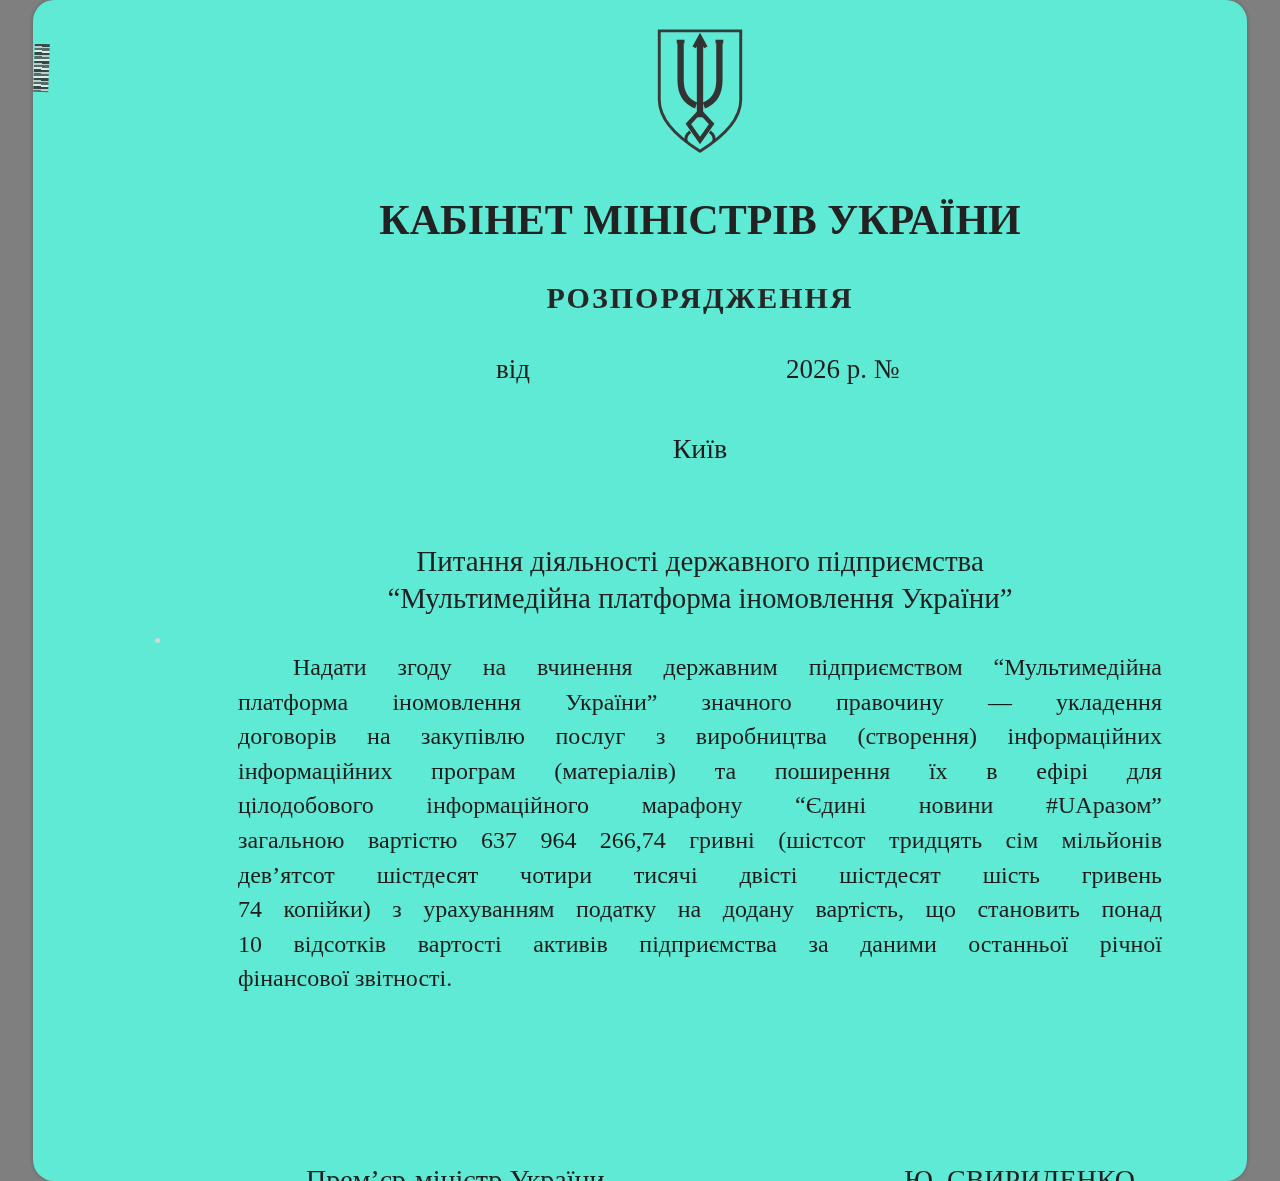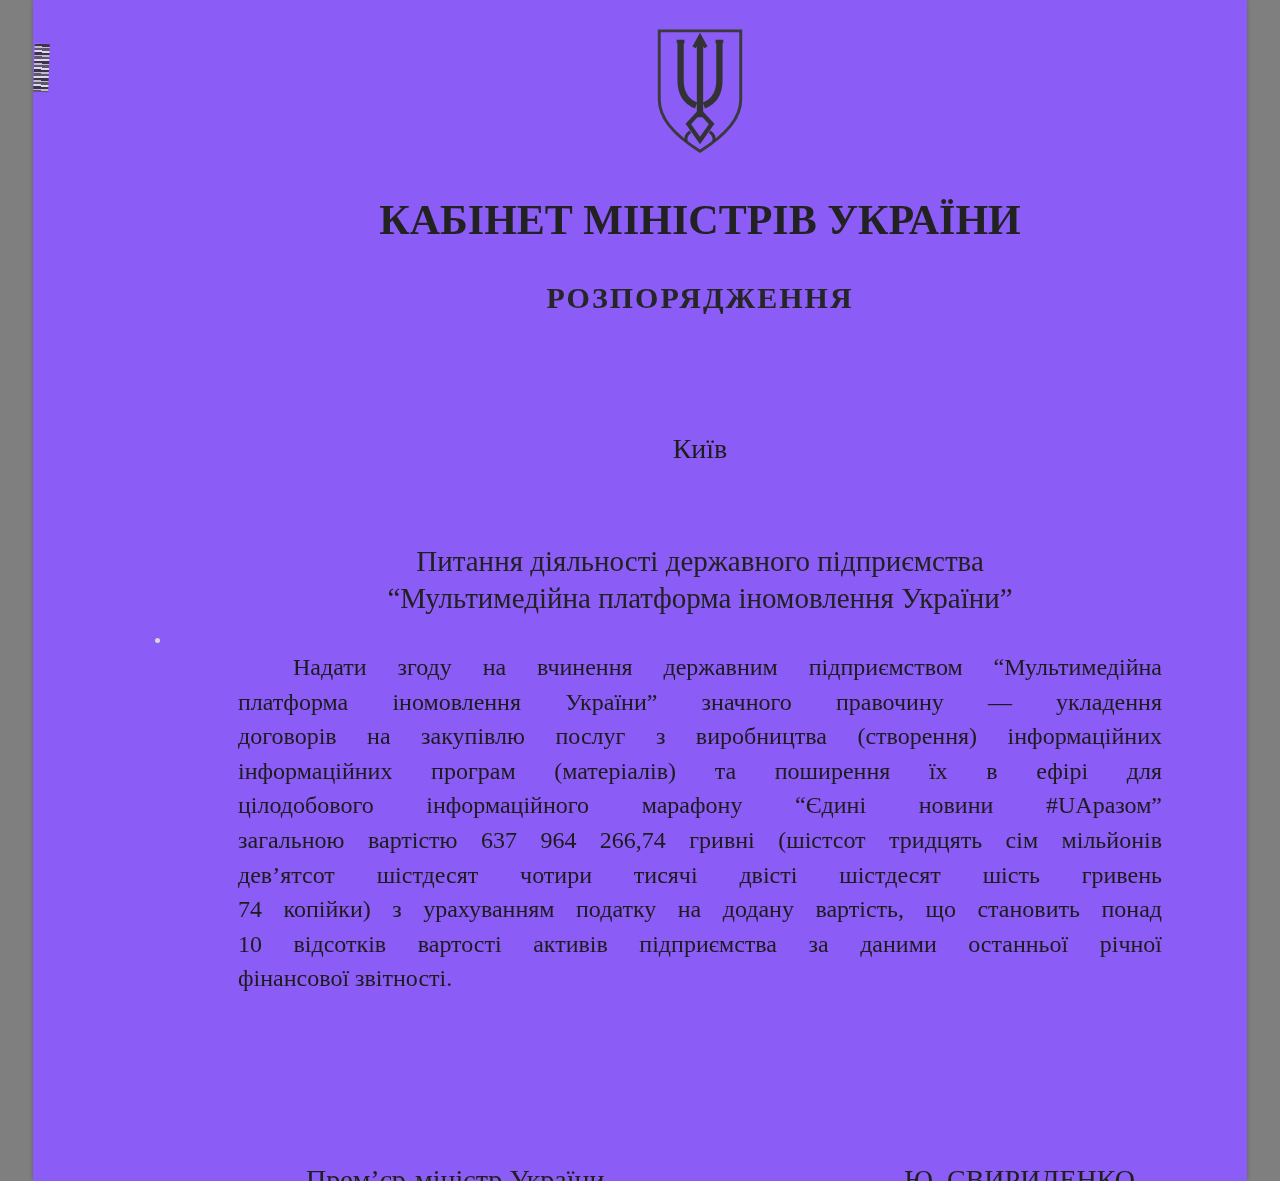--- a/index.html
+++ b/index.html
@@ -8,22 +8,23 @@
     background: #7f7f80;
     position: relative;
     overflow: hidden;
     font-family: "Liberation Serif", "DejaVu Serif", serif;
     color: #1d1d1d;
   }
   .page {
     position: absolute;
     left: 33px; top: 0;
     width: 1214px; height: 1181px;
-    background: #8b5cf6;
+    background: #5eead4;
     box-shadow: 0 0 4px rgba(0,0,0,.25);
+    border-radius: 21px;
   }
   
   .barcode-artifact {
     position: absolute; left: 1px; top: 44px;
     width: 15px; height: 48px;
     background: repeating-linear-gradient(
       to bottom,
       #2c2c2c 0px, #2c2c2c 2.5px,
       #c9c9c9 2.5px, #c9c9c9 4px,
       #555 4px, #555 6.5px,
@@ -114,20 +115,24 @@
         <path d="M26,16 H34 M66,16 H74" stroke="#333" stroke-width="3.5"></path>
         <path d="M50,88 L62,101 L50,118 L38,101 Z" fill="none" stroke="#333" stroke-width="4.5"></path>
         <path d="M40,109 Q34,113 36,119 M60,109 Q66,113 64,119" stroke="#333" stroke-width="3" fill="none"></path>
       </svg>
     </span>
 
     <div class="org-name">КАБІНЕТ МІНІСТРІВ УКРАЇНИ</div>
 
     <div class="doc-type">РОЗПОРЯДЖЕННЯ</div>
 
+    <div class="date-line">
+      <span class="date-prefix">від</span>
+      <span class="date-value">2026 р. №</span>
+    </div>
 
     <div class="city">Київ</div>
 
     <div class="doc-title">
       <div>Питання діяльності державного підприємства</div>
       <div>“Мультимедійна платформа іномовлення України”</div>
     </div>
 
     <div class="body-text">
       <div class="body-line first">Надати згоду на вчинення державним підприємством “Мультимедійна</div>

